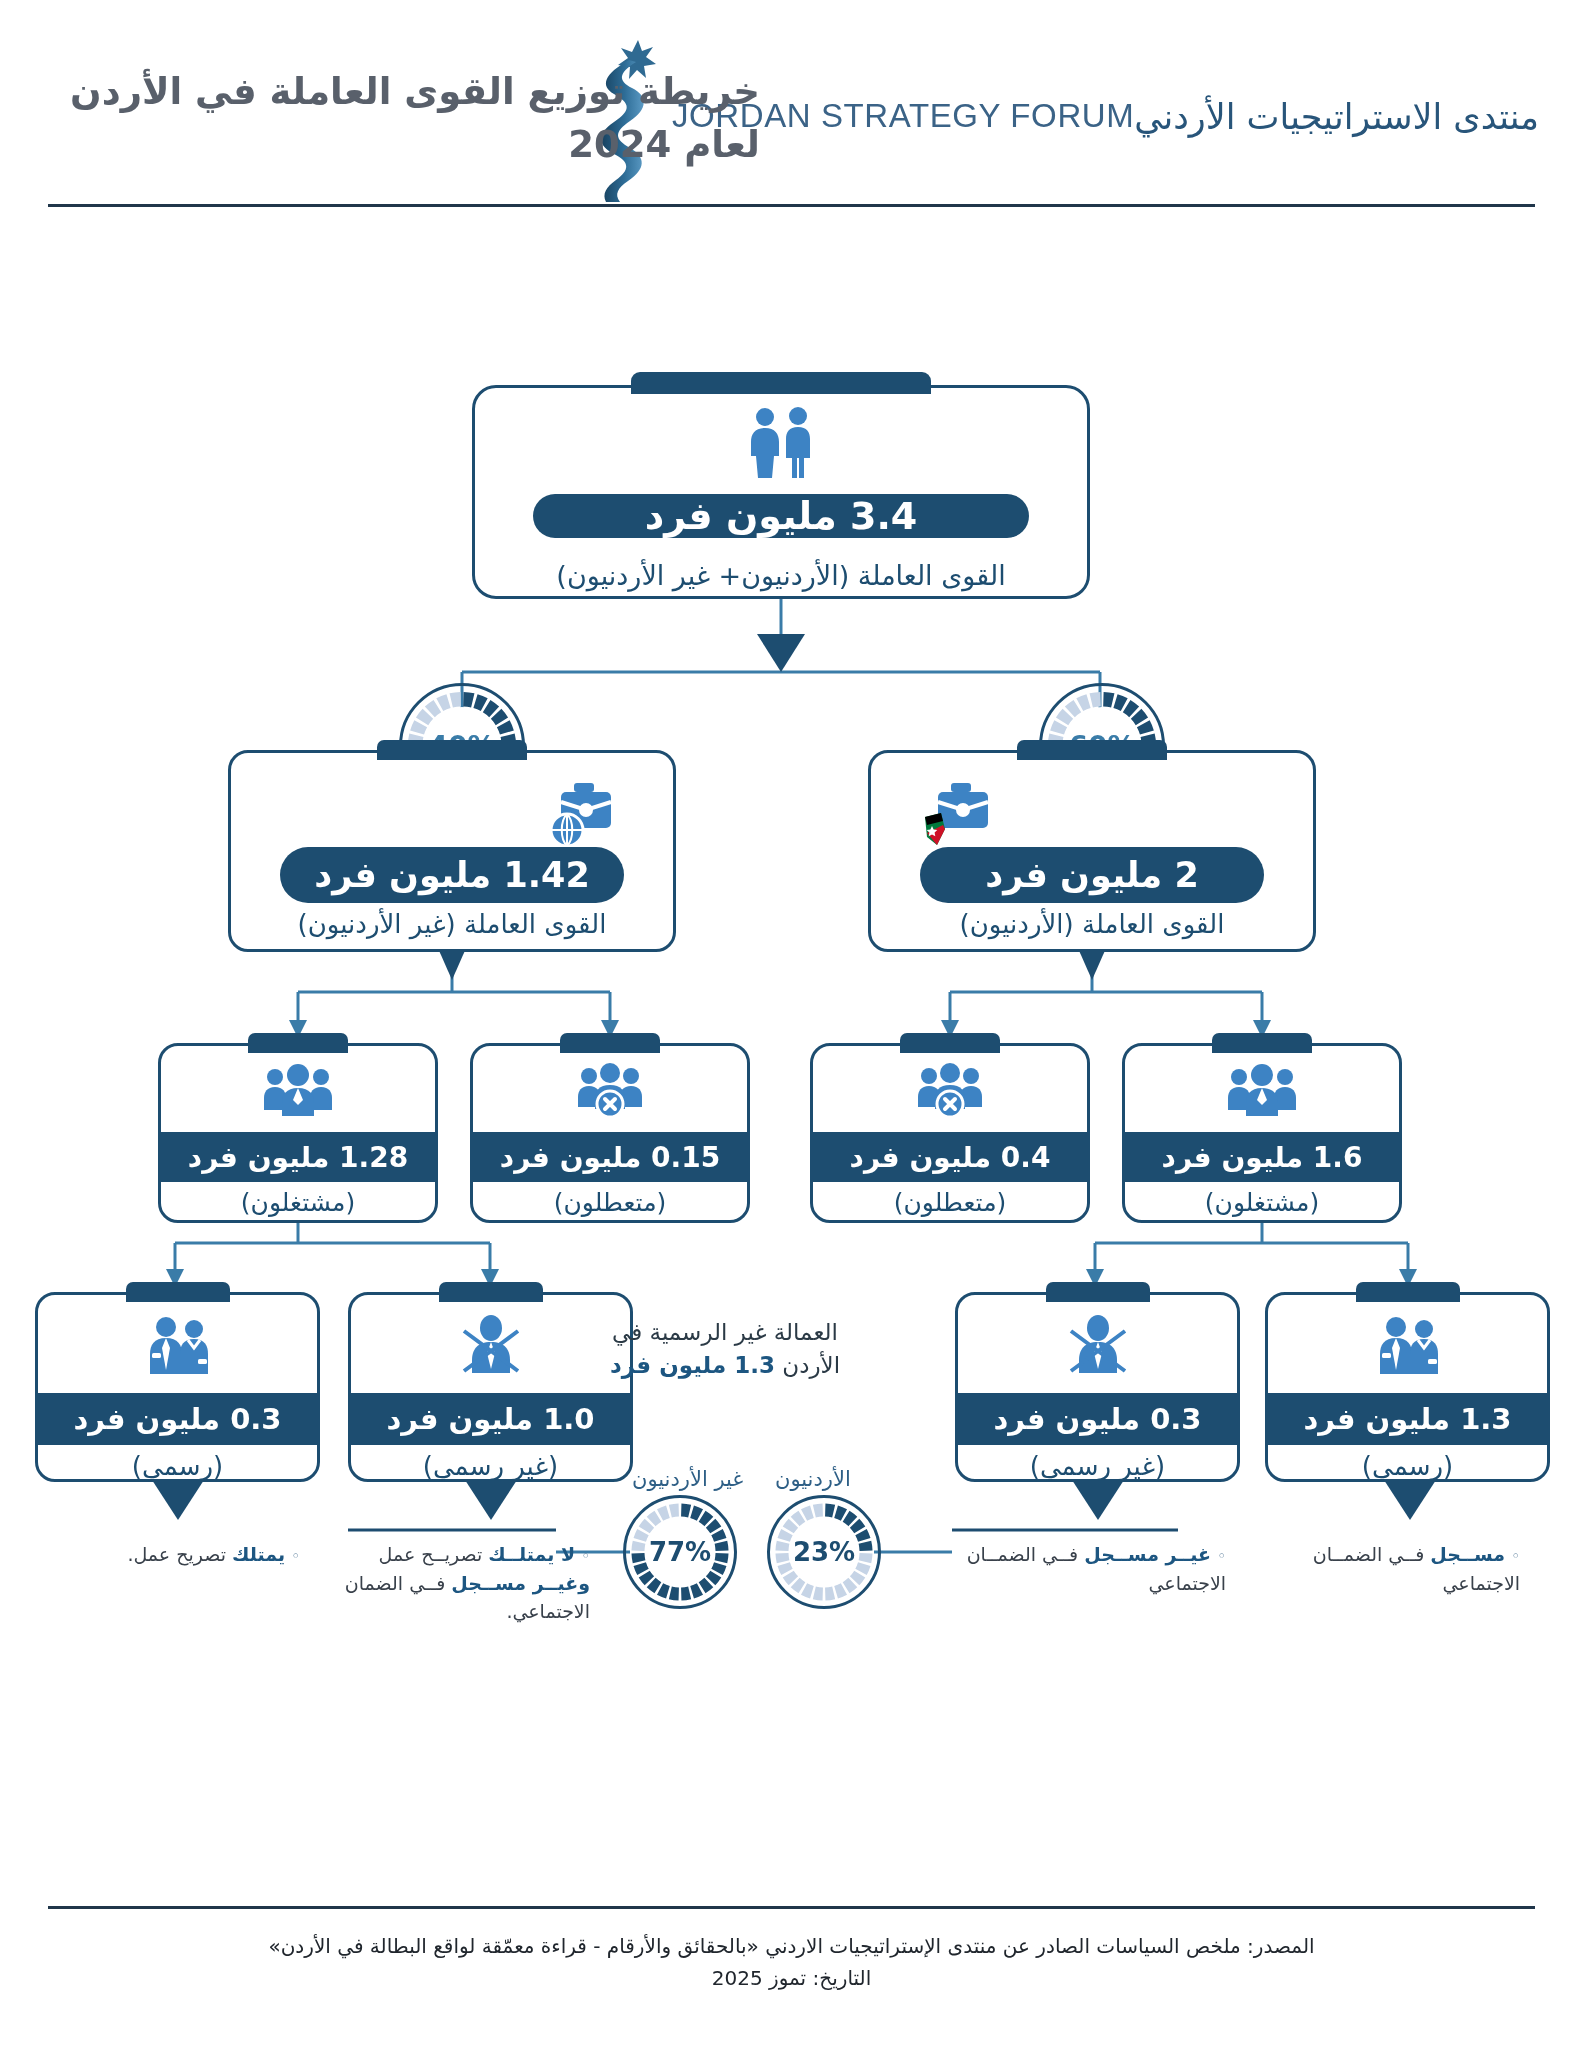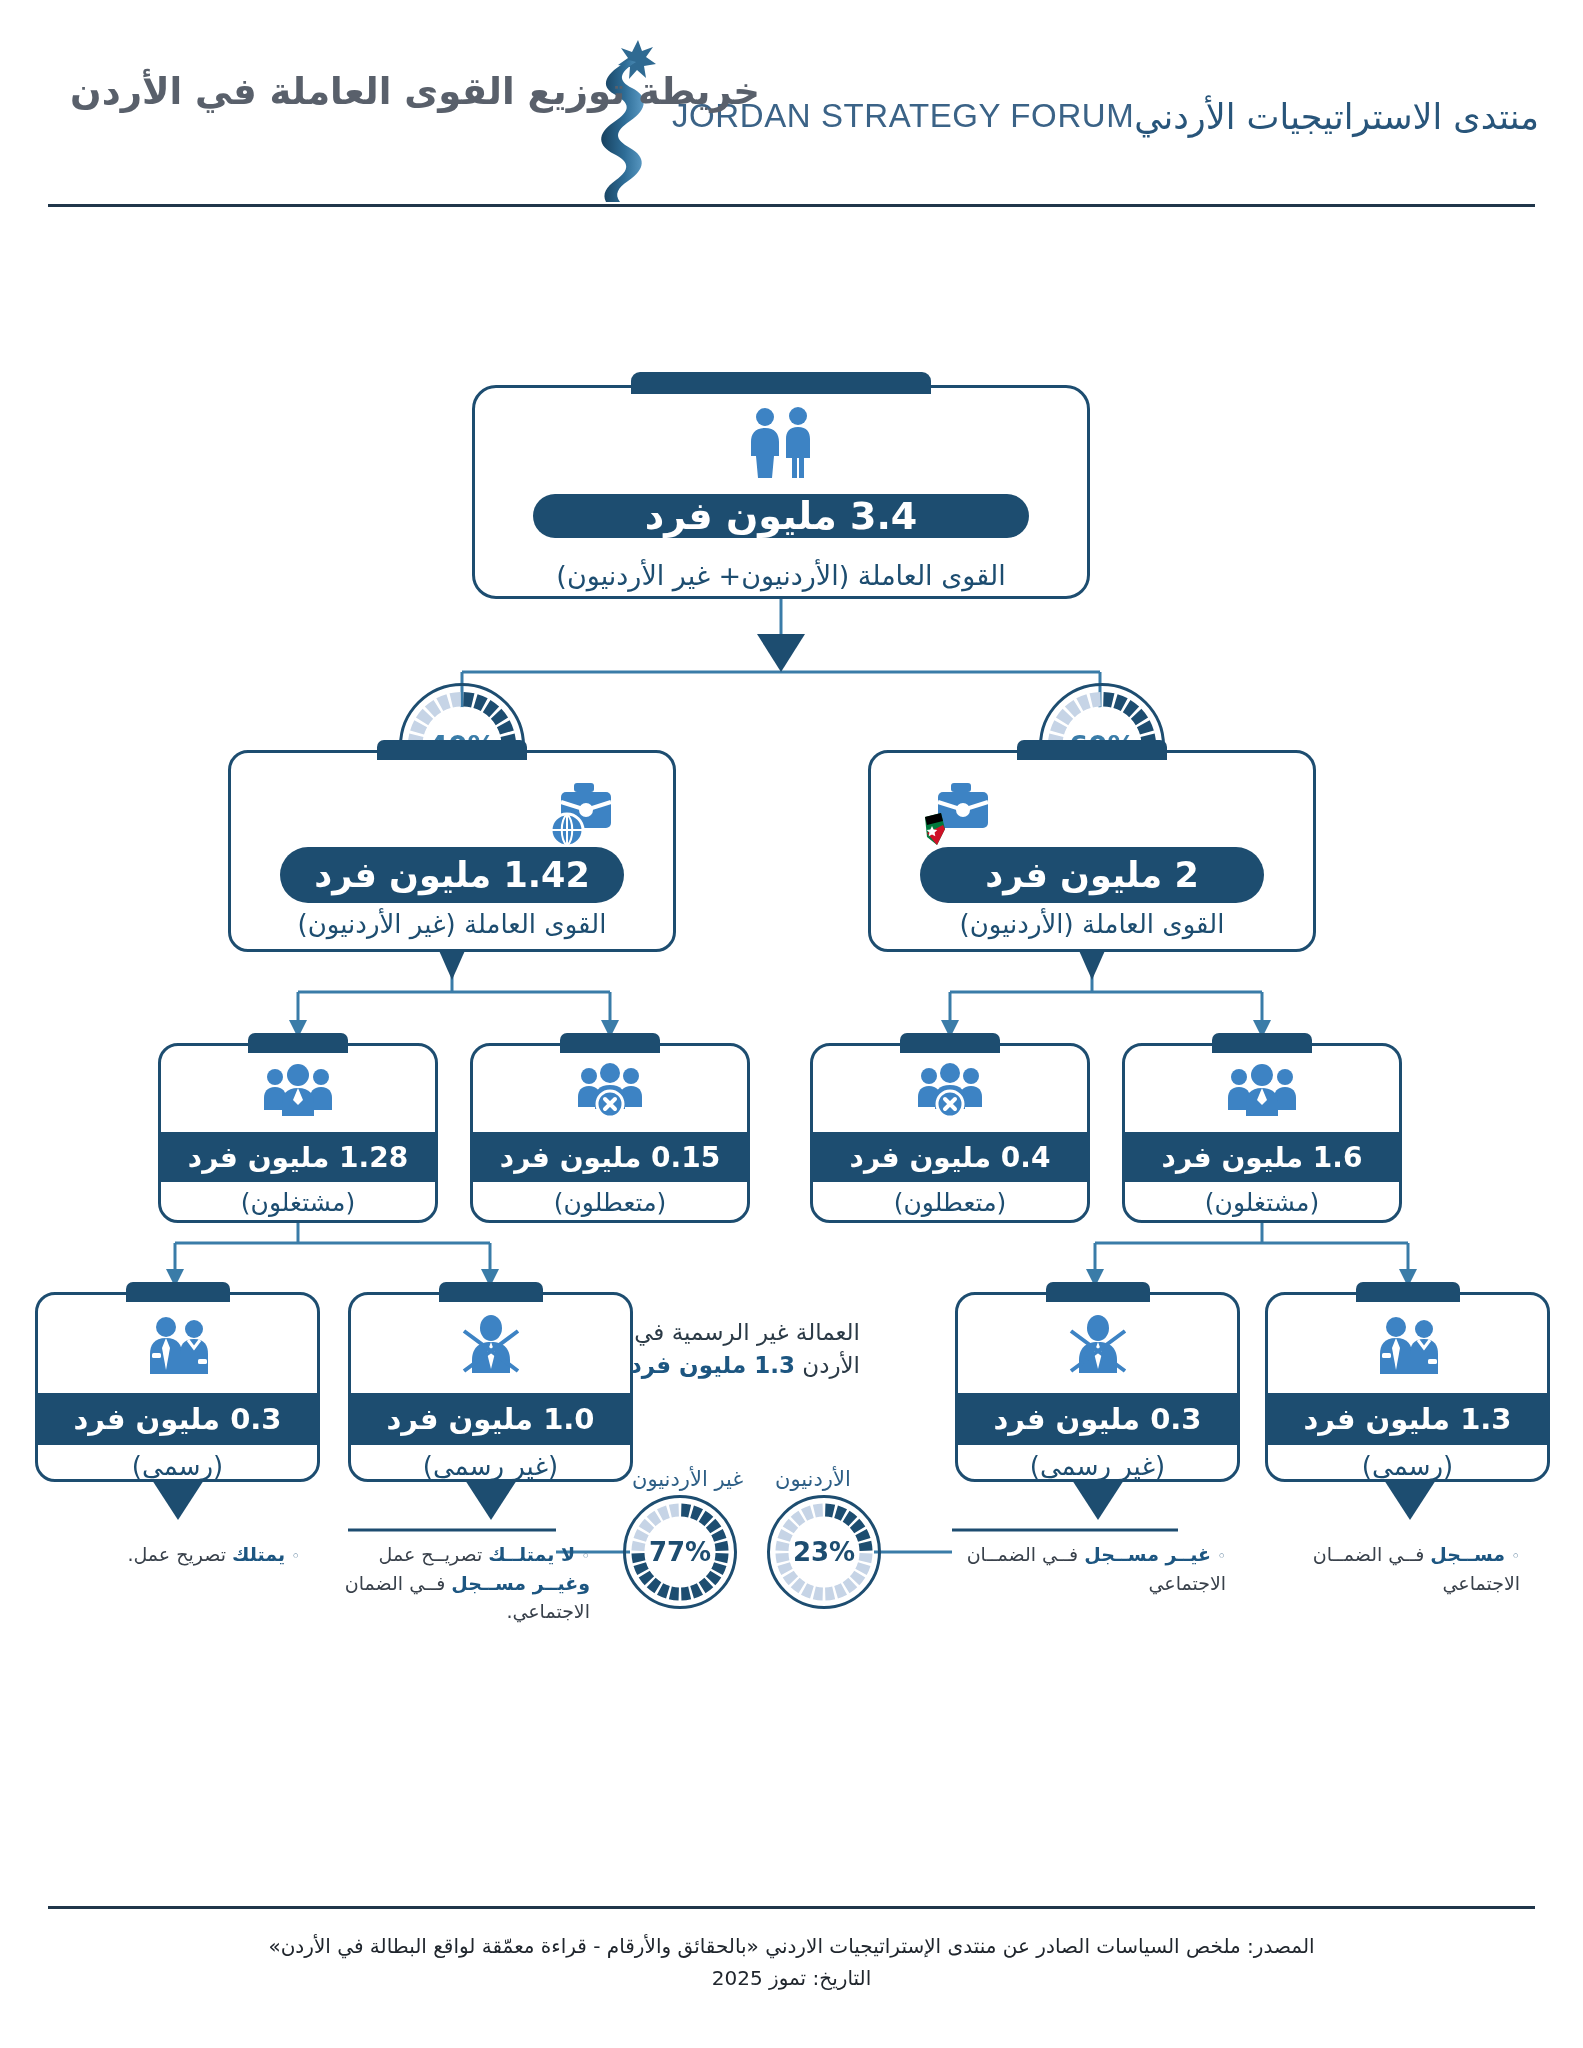--- a/index.html
+++ b/index.html
@@ -97,21 +97,21 @@
     border-left:26px solid transparent;border-right:26px solid transparent;
     border-top:40px solid #1d4d70;}
 
   
   .note{position:absolute;direction:rtl;text-align:right;font-size:19px;line-height:1.5;color:#39414b;}
   .note b{color:#1d5681;}
   .note .bullet{color:#5c7f9c;font-size:15px;}
 
   
   .centre-cap{position:absolute;left:590px;top:1316px;width:270px;
-              direction:rtl;text-align:right;font-size:23px;line-height:1.42;color:#2b3a46;}
+              direction:rtl;text-align:center;font-size:23px;line-height:1.42;color:#2b3a46;}
   .centre-cap b{color:#1d5681;}
 
   .pct-label{position:absolute;font-size:21px;color:#2e5f86;white-space:nowrap;}
   #pct77{left:632px;top:1467px;}
   #pct23{left:775px;top:1467px;}
   #donut-77{left:628px;top:1500px;width:104px;height:104px;}
   #donut-23{left:772px;top:1500px;width:104px;height:104px;}
   #donut-77 .hole,#donut-23 .hole{font-size:26px;color:#1d4d70;inset:17px;}
 
   
@@ -141,20 +141,21 @@
         </svg>
       </div>
       <div class="logo-text">
         <div class="logo-ar">منتدى الاستراتيجيات الأردني</div>
         <div class="logo-en">JORDAN STRATEGY FORUM</div>
       </div>
     </div>
 
     <div class="title-block">
       <div class="title-line">خريطة توزيع القوى العاملة في الأردن</div>
+      <div class="title-line">لعام 2024</div>
     </div>
   </div>
   <div class="header-rule"></div>
 
   <svg id="wires" viewBox="0 0 1583 2048">
     <g fill="none" stroke="#3a7ca8" stroke-width="3">
 
       <path d="M781 599 L781 640"></path>
       <path d="M462 672 L1100 672"></path>
       <path d="M462 672 L462 726"></path>

